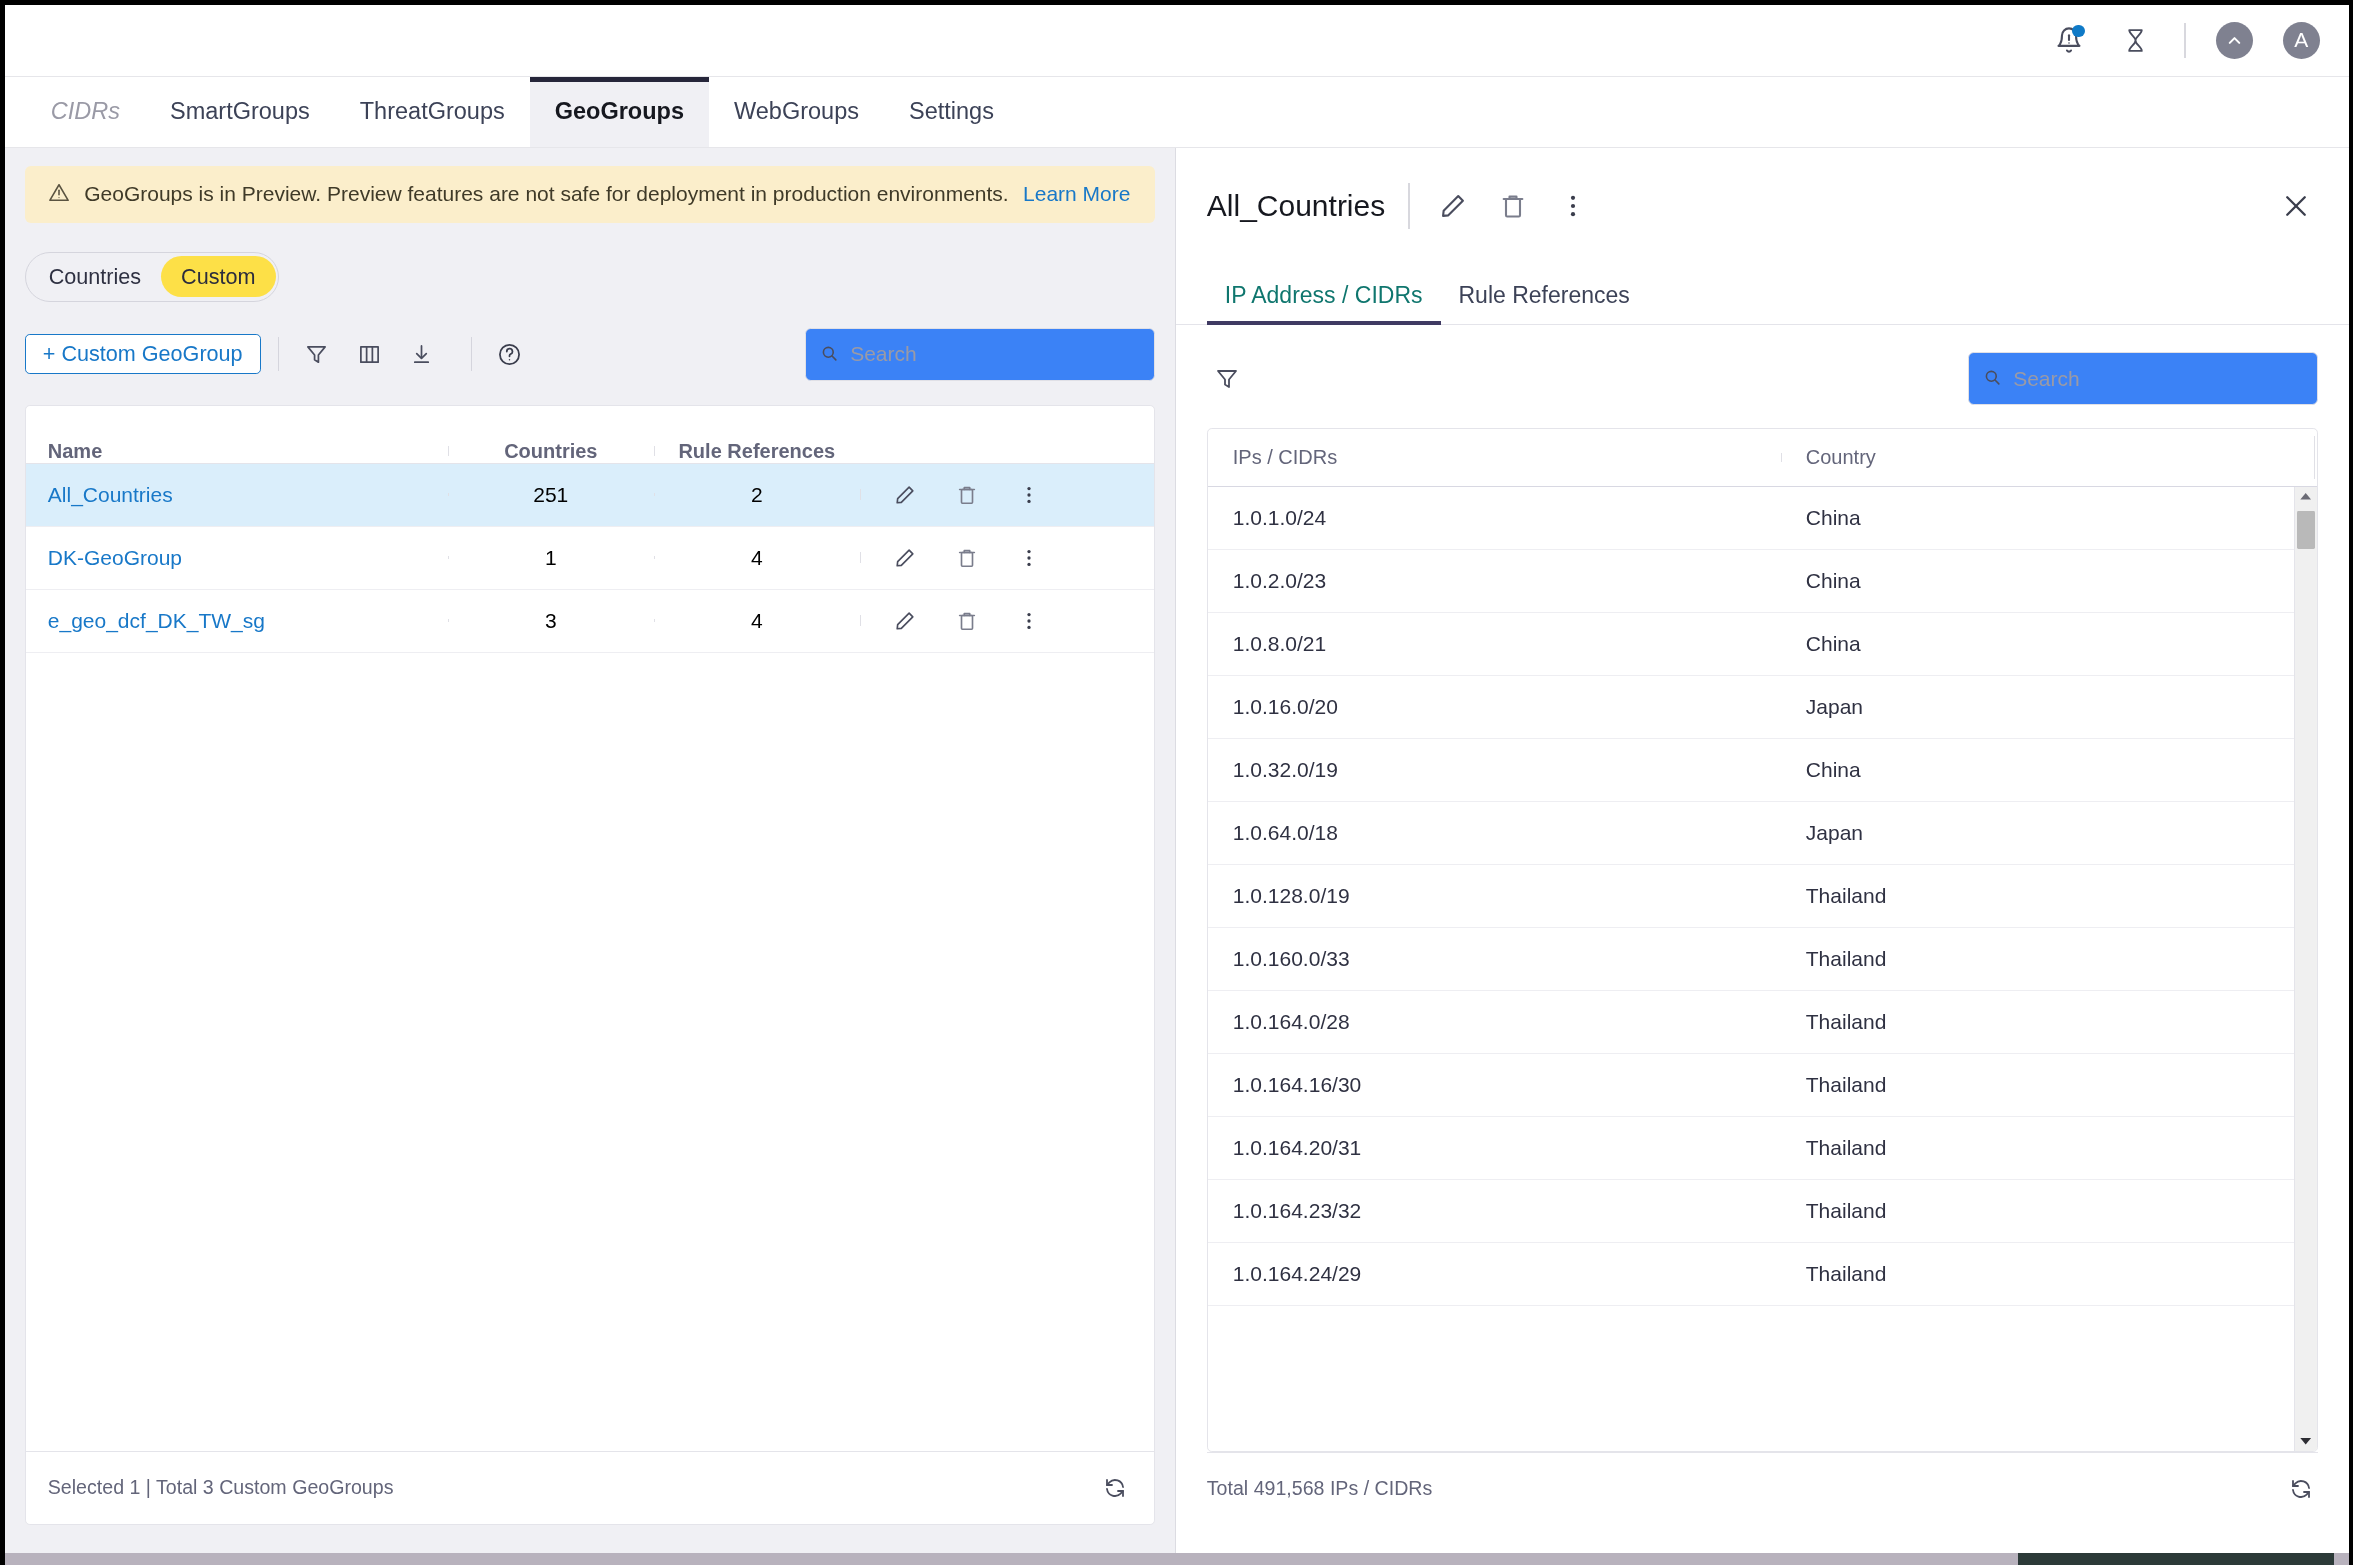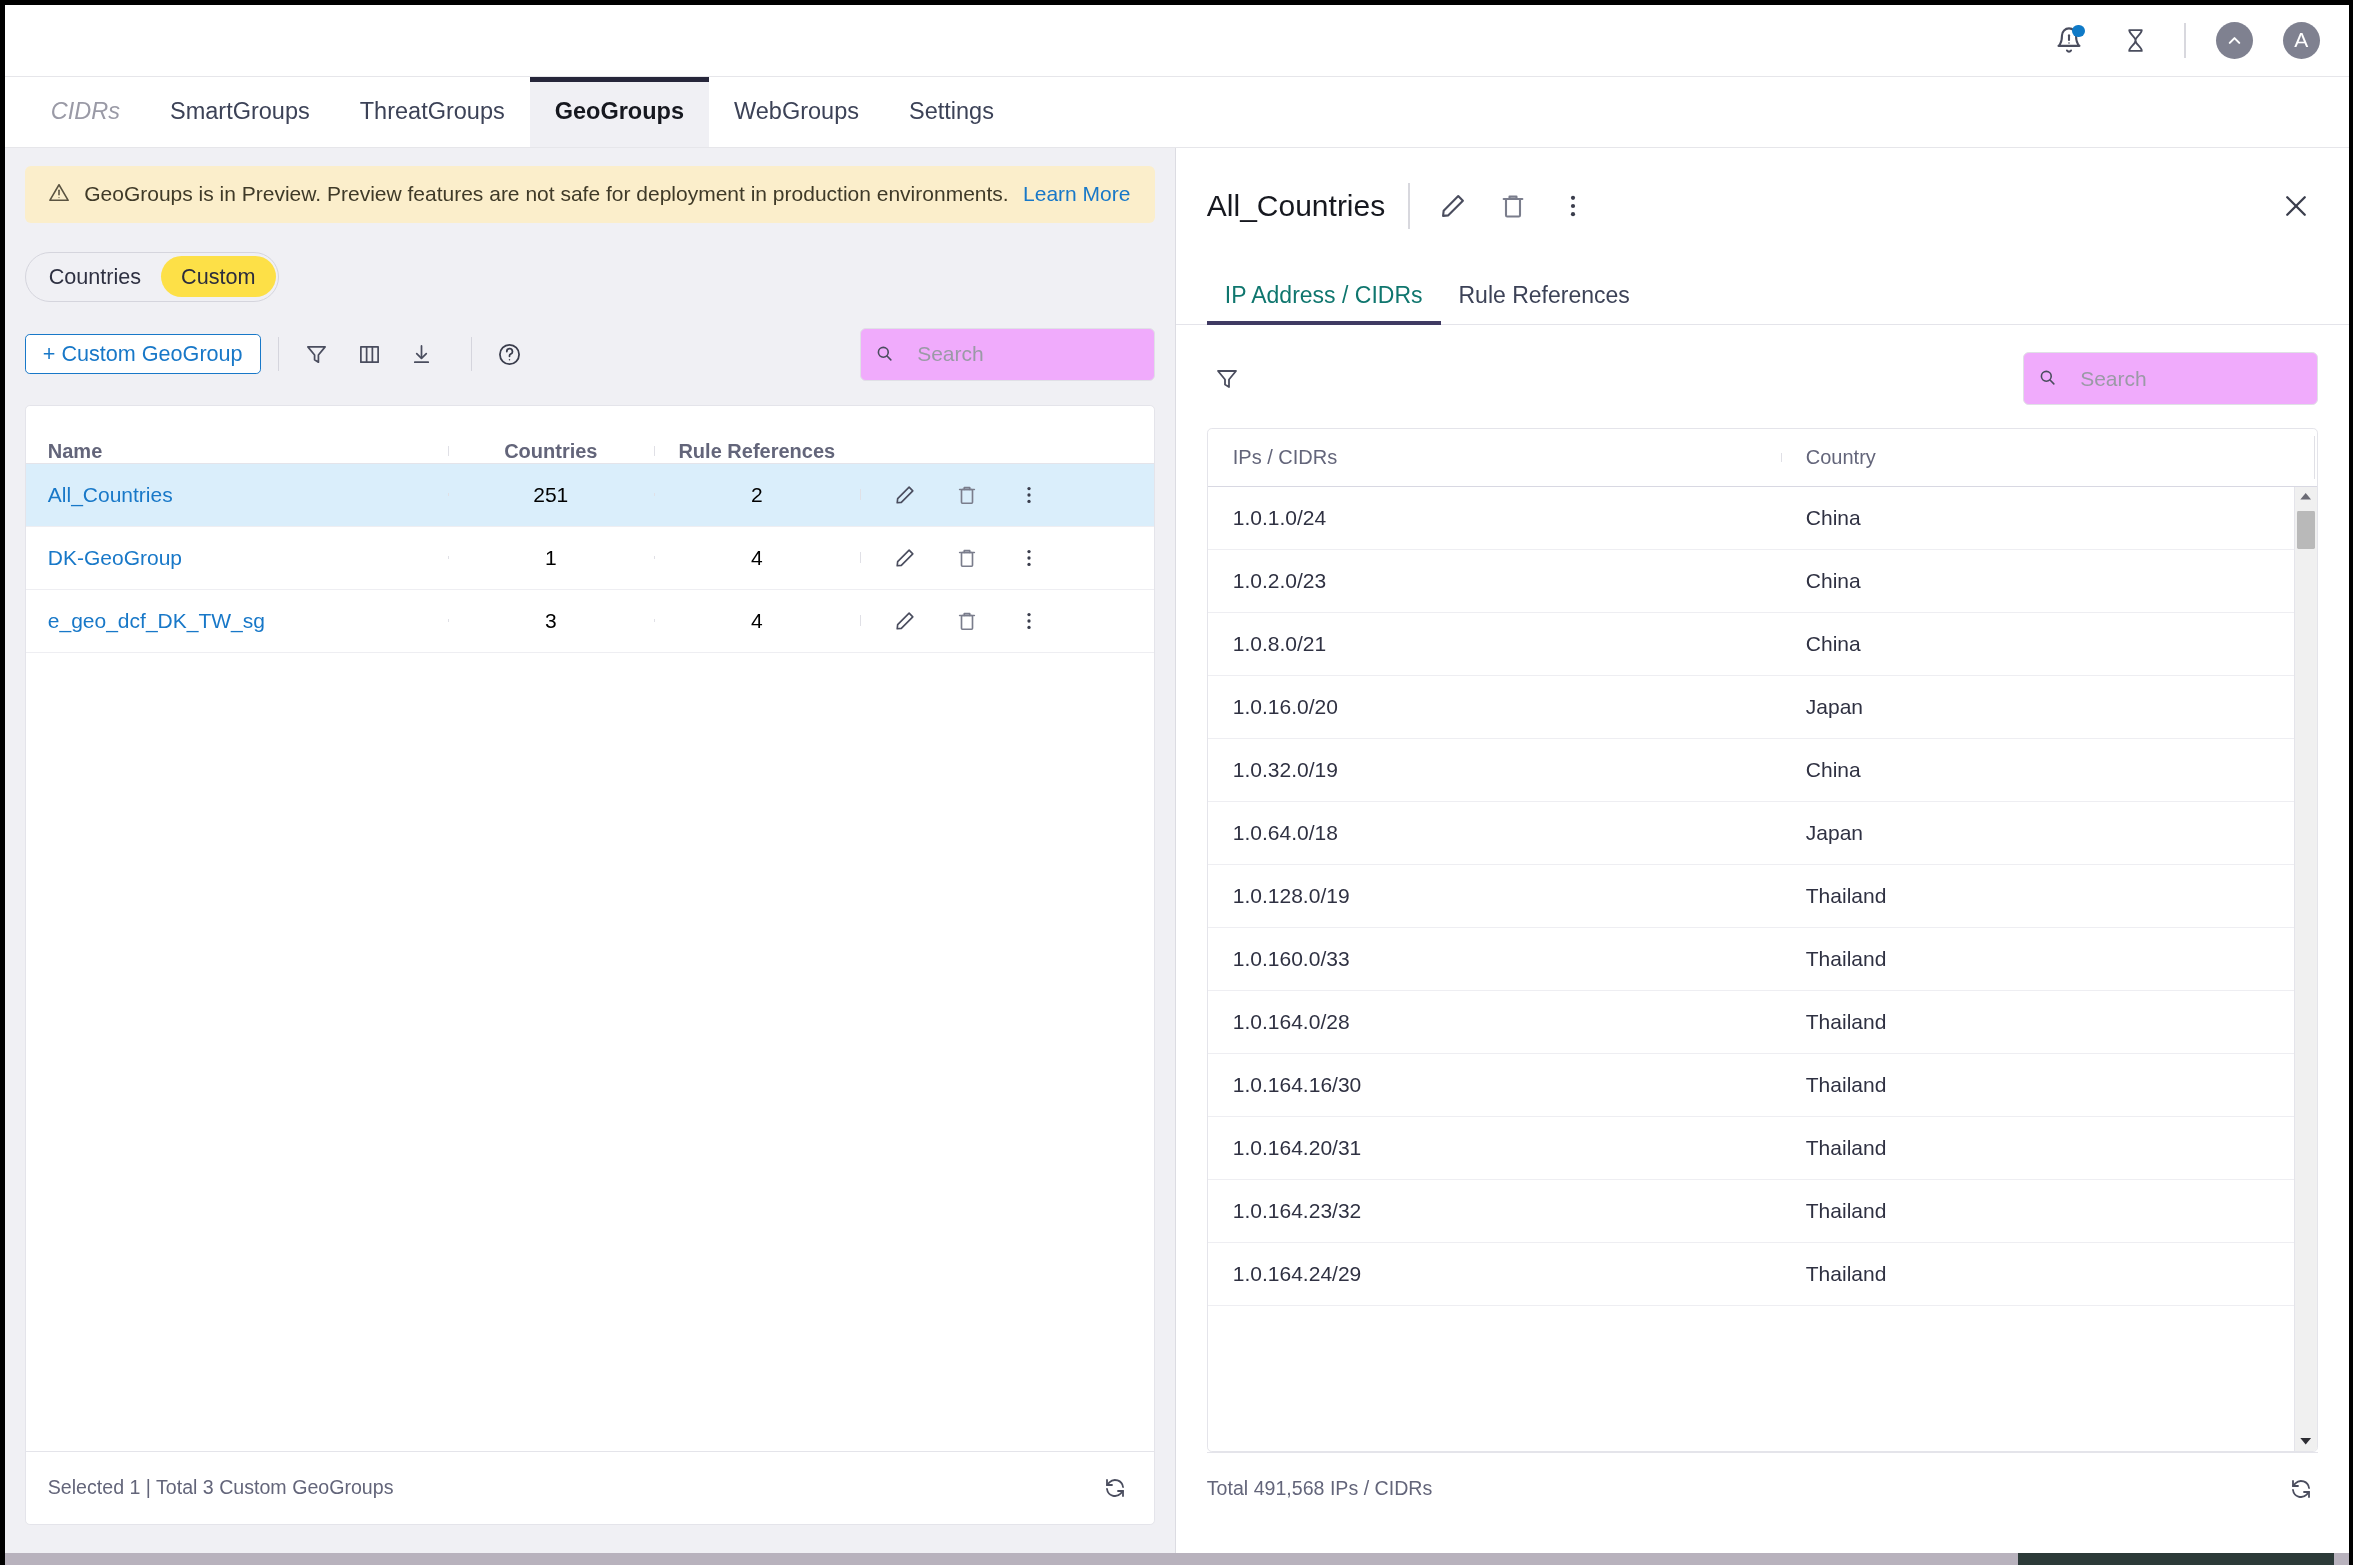--- a/index.html
+++ b/index.html
@@ -139,26 +139,26 @@
     white-space: nowrap;
   }
   .tb-sep { width: 1.4px; height: 34px; background: #d5d5dd; margin: 0 17px; }
   .tb-icon {
     width: 41px; height: 41px;
     display: flex; align-items: center; justify-content: center;
     cursor: pointer; margin-right: 11.5px;
   }
   .search-box {
     margin-left: auto;
-    width: 295px; height: 53px;
-    background: #f0abfc;
+    width: 350px; height: 53px;
+    background: #3b82f6;
     border: 1.4px solid #e0e0e6;
     border-radius: 5.8px;
     display: flex; align-items: center;
-    padding: 0 14.4px; gap: 23px;
+    padding: 0 14.4px; gap: 11px;
   }
   .search-box input {
     border: none; outline: none;
     font-size: 21px; color: #2f3142;
     font-family: "Liberation Sans", sans-serif;
     width: 100%; background: transparent;
   }
   .search-box input::placeholder { color: #9a9aa6; }
 
   

